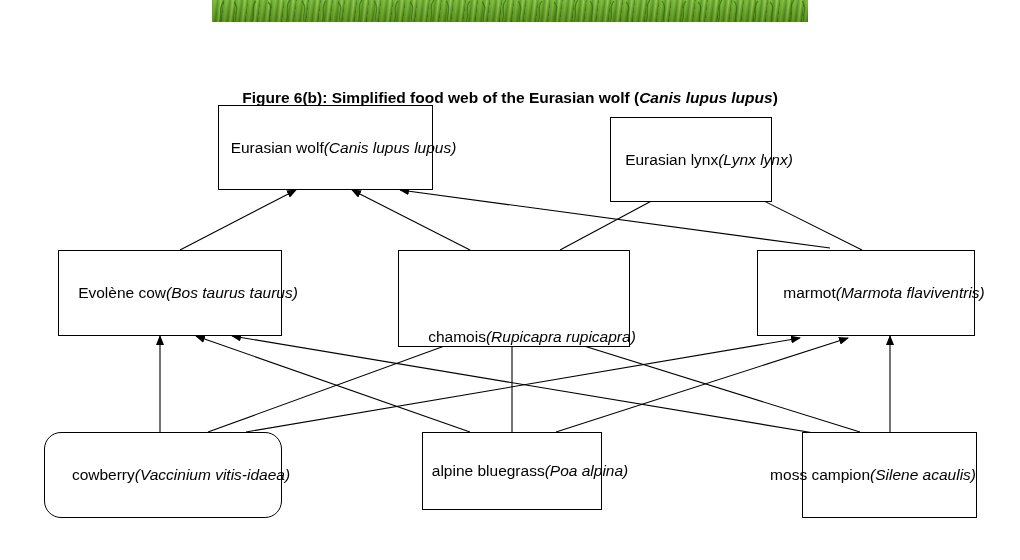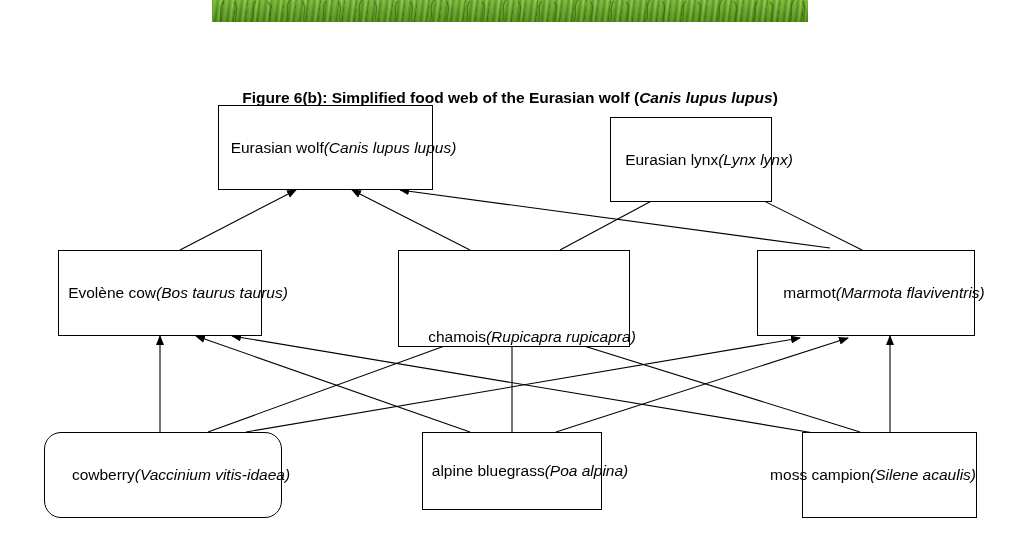--- a/index.html
+++ b/index.html
@@ -164,21 +164,21 @@
   <div class="node" style="left:218px; top:105px; width:215px; height:85px;">
     <span class="line">Eurasian wolf</span>
     <span class="line sci">(Canis lupus lupus)</span>
   </div>
 
   <div class="node" style="left:610px; top:105px; width:162px; height:85px;margin-top:12px;">
     <span class="line">Eurasian lynx</span>
     <span class="line sci">(Lynx lynx)</span>
   </div>
 
-  <div class="node" style="left:58px; top:250px; width:204px; height:86px;align-items:center;">
+  <div class="node" style="left:58px; top:250px; width:224px; height:86px;align-items:center;">
     <span class="line">Evolène cow</span>
     <span class="line sci">(Bos taurus taurus)</span>
   </div>
 
   <div class="node" style="left:398px; top:250px; width:232px; height:97px;align-items:flex-end;">
     <span class="line">chamois</span>
     <span class="line sci">(Rupicapra rupicapra)</span>
   </div>
 
   <div class="node" style="left:757px; top:250px; width:218px; height:86px;">

